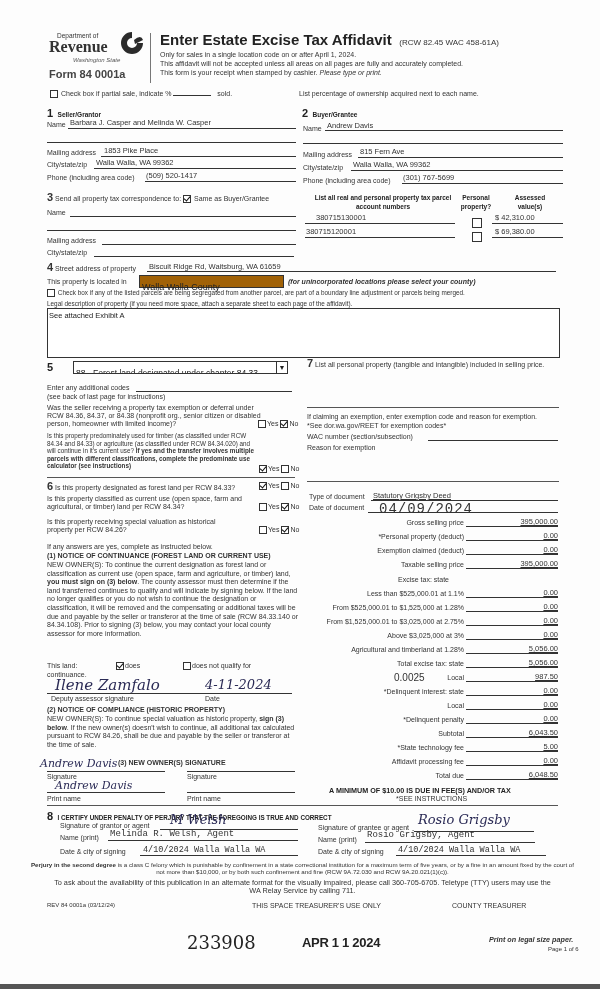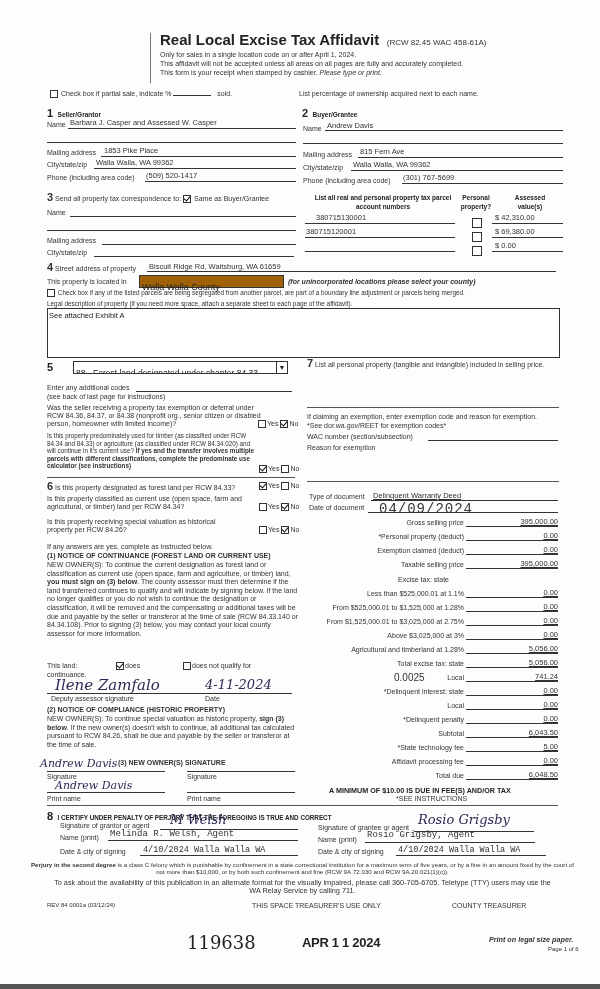--- a/index.html
+++ b/index.html
@@ -17,23 +17,33 @@
   .rt{text-align:right;}
   .mono{font-family:"Liberation Mono",monospace;}
   .hand{font-family:"DejaVu Serif",serif;font-style:italic;color:#2a2a55;}
   .hr{position:absolute;height:0;border-top:1px solid #555;}
 </style>
 </head>
 <body>
 
 <div class="page">
 
+  <div class="abs" style="left:49px;top:30px;width:96px;height:58px;">
+    <div class="abs" style="left:8px;top:2px;font-size:6.5px;color:#333;">Department of</div>
+    <div class="abs" style="left:0;top:8px;font-family:'Liberation Serif',serif;font-weight:bold;font-size:16px;color:#333;">Revenue</div>
+    <svg class="abs" style="left:70px;top:0;" width="26" height="26" viewBox="0 0 26 26">
+      <path d="M13 2 A11 11 0 1 0 24 13 L18 13 A5 5 0 1 1 13 8 Z" fill="#2b2b2b"></path>
+      <path d="M15 10 Q22 4 24 10 Q20 12 16 14 Z" fill="#2b2b2b"></path>
+    </svg>
+    <div class="abs" style="left:24px;top:27px;font-size:6px;font-style:italic;color:#555;">Washington State</div>
+    <div class="abs" style="left:0;top:38px;font-size:11px;font-weight:bold;color:#444;">Form 84 0001a</div>
+  </div>
   <div class="abs" style="left:150px;top:33px;width:1px;height:50px;background:#777;"></div>
   <div class="abs" style="left:160px;top:31px;white-space:nowrap;">
-    <span style="font-size:15px;font-weight:bold;color:#222;">Real Local Excise Tax Affidavit</span>
+    <span style="font-size:15px;font-weight:bold;color:#222;">Enter Estate Excise Tax Affidavit</span>
     <span style="font-size:8px;color:#333;margin-left:3px;">(RCW 82.45 WAC 458-61A)</span>
   </div>
   <div class="abs sm" style="left:160px;top:51px;">Only for sales in a single location code on or after April 1, 2024.</div>
   <div class="abs sm" style="left:160px;top:60px;">This affidavit will not be accepted unless all areas on all pages are fully and accurately completed.</div>
   <div class="abs sm" style="left:160px;top:69px;">
     <span>This form is your receipt when stamped by cashier.</span>
     <i>Please type or print.</i>
   </div>
 
   <div class="abs sm" style="left:50px;top:90px;white-space:nowrap;">
@@ -43,21 +53,21 @@
     <span style="margin-left:4px;">sold.</span>
   </div>
   <div class="abs sm" style="left:299px;top:90px;">List percentage of ownership acquired next to each name.</div>
 
   <div class="abs" style="left:47px;top:103px;">
     <span class="secnum">1</span>
     <span style="font-size:6.5px;font-weight:bold;">Seller/Grantor</span>
   </div>
   <div class="abs sm" style="left:47px;top:121px;">Name</div>
   <div class="line" style="left:68px;top:128px;width:228px;"></div>
-  <div class="abs fill" style="left:70px;top:118px;">Barbara J. Casper and Assessed W. Casper</div>
+  <div class="abs fill" style="left:70px;top:118px;">Barbara J. Casper and Melinda W. Casper</div>
   <div class="line" style="left:47px;top:142px;width:249px;"></div>
   <div class="abs sm" style="left:47px;top:149px;">Mailing address</div>
   <div class="line" style="left:101px;top:156px;width:195px;"></div>
   <div class="abs fill" style="left:104px;top:146px;">1853 Pike Place</div>
   <div class="abs sm" style="left:47px;top:161px;">City/state/zip</div>
   <div class="line" style="left:94px;top:168px;width:202px;"></div>
   <div class="abs fill" style="left:96px;top:158px;">Walla Walla, WA 99362</div>
   <div class="abs sm" style="left:47px;top:174px;">Phone (including area code)</div>
   <div class="line" style="left:145px;top:181px;width:151px;"></div>
   <div class="abs fill" style="left:146px;top:171px;">(509) 520-1417</div>
@@ -105,27 +115,20 @@
     <div class="abs fill" style="left:190px;top:0;">$ 42,310.00</div>
     <div class="line" style="left:187px;top:10px;width:71px;"></div>
   </div>
   <div class="abs" style="left:305px;top:227px;width:260px;height:12px;">
     <div class="abs fill" style="left:1px;top:0;">380715120001</div>
     <div class="line" style="left:0;top:10px;width:150px;"></div>
     <span class="cb abs" style="left:167px;top:0;width:8px;height:8px;"></span>
     <div class="abs fill" style="left:190px;top:0;">$ 69,380.00</div>
     <div class="line" style="left:187px;top:10px;width:71px;"></div>
   </div>
-  <div class="abs" style="left:305px;top:241px;width:260px;height:12px;">
-    <div class="abs fill" style="left:1px;top:0;"></div>
-    <div class="line" style="left:0;top:10px;width:150px;"></div>
-    <span class="cb abs" style="left:167px;top:0;width:8px;height:8px;"></span>
-    <div class="abs fill" style="left:190px;top:0;">$ 0.00</div>
-    <div class="line" style="left:187px;top:10px;width:71px;"></div>
-  </div>
 
   <div class="abs sm" style="left:47px;top:263px;white-space:nowrap;">
     <span class="secnum">4</span>
     <span>Street address of property</span>
   </div>
   <div class="abs fill" style="left:149px;top:262px;">Biscuit Ridge Rd, Waitsburg, WA 61659</div>
   <div class="line" style="left:147px;top:271px;width:409px;"></div>
   <div class="abs sm" style="left:47px;top:278px;">This property is located in</div>
   <div class="abs" style="left:139px;top:275px;width:143px;height:11px;border:1px solid #333;background:#a16207;">
     <span style="font-size:9px;margin-left:2px;line-height:11px;">Walla Walla County</span>
@@ -226,21 +229,21 @@
     <span class="secnum">7</span>
     <span>List all personal property (tangible and intangible) included in selling price.</span>
   </div>
   <div class="hr" style="left:307px;top:407px;width:252px;"></div>
   <div class="abs sm" style="left:307px;top:412px;width:240px;line-height:9px;">If claiming an exemption, enter exemption code and reason for exemption. *See dor.wa.gov/REET for exemption codes*</div>
   <div class="abs sm" style="left:307px;top:433px;">WAC number (section/subsection)</div>
   <div class="line" style="left:428px;top:440px;width:130px;"></div>
   <div class="abs sm" style="left:307px;top:444px;">Reason for exemption</div>
   <div class="hr" style="left:307px;top:481px;width:252px;"></div>
   <div class="abs sm" style="left:309px;top:493px;">Type of document</div>
-  <div class="abs fill" style="left:373px;top:491px;text-decoration:underline;">Delinquent Warranty Deed</div>
+  <div class="abs fill" style="left:373px;top:491px;text-decoration:underline;">Statutory Grigsby Deed</div>
   <div class="line" style="left:371px;top:500px;width:187px;"></div>
   <div class="abs sm" style="left:309px;top:504px;">Date of document</div>
   <div class="abs mono" style="left:379px;top:501px;font-size:14px;color:#333;letter-spacing:1px;">04/09/2024</div>
   <div class="line" style="left:368px;top:512px;width:190px;"></div>
 
   <div class="abs" style="left:300px;top:517px;width:258px;">
     <div class="abs" style="left:0;top:0;width:258px;height:14px;">
       <span class="abs sm rt" style="right:94px;top:2px;">Gross selling price</span>
       <span class="abs fill rt" style="right:0;top:0;text-decoration:underline;">395,000.00</span>
       <div class="line" style="left:166px;top:9px;width:92px;"></div>
@@ -289,21 +292,21 @@
     </div>
     <div class="abs" style="left:0;top:141px;width:258px;height:14px;">
       <span class="abs sm rt" style="right:94px;top:2px;white-space:nowrap;">Total excise tax: state</span>
       <span class="abs fill rt" style="right:0;top:0;text-decoration:underline;">5,056.00</span>
       <div class="line" style="left:166px;top:9px;width:92px;"></div>
     </div>
 
     <div class="abs" style="left:0;top:155px;width:258px;height:14px;">
       <span class="abs" style="left:94px;top:0;font-size:10px;color:#333;">0.0025</span>
       <span class="abs sm rt" style="right:94px;top:2px;">Local</span>
-      <span class="abs fill rt" style="right:0;top:0;text-decoration:underline;">741.24</span>
+      <span class="abs fill rt" style="right:0;top:0;text-decoration:underline;">987.50</span>
       <div class="line" style="left:166px;top:9px;width:92px;"></div>
     </div>
 
     <div class="abs" style="left:0;top:169px;width:258px;height:14px;">
       <span class="abs sm rt" style="right:94px;top:2px;white-space:nowrap;">*Delinquent interest: state</span>
       <span class="abs fill rt" style="right:0;top:0;text-decoration:underline;">0.00</span>
       <div class="line" style="left:166px;top:9px;width:92px;"></div>
     </div>
     <div class="abs" style="left:0;top:183px;width:258px;height:14px;">
       <span class="abs sm rt" style="right:94px;top:2px;white-space:nowrap;">Local</span>
@@ -364,18 +367,18 @@
   <div class="abs mono" style="left:398px;top:845px;font-size:8.5px;color:#333;">4/10/2024 Walla Walla WA</div>
   <div class="line" style="left:396px;top:855px;width:150px;"></div>
 
   <div class="abs xs" style="left:30px;top:861px;width:545px;text-align:center;font-size:6.2px;line-height:7.4px;">
     <b>Perjury in the second degree</b><span> is a class C felony which is punishable by confinement in a state correctional institution for a maximum term of five years, or by a fine in an amount fixed by the court of not more than $10,000, or by both such confinement and fine (RCW 9A.72.030 and RCW 9A.20.021(1)(c)).</span>
   </div>
   <div class="abs" style="left:50px;top:879px;width:505px;text-align:center;font-size:7.3px;line-height:8.3px;color:#333;">To ask about the availability of this publication in an alternate format for the visually impaired, please call 360-705-6705. Teletype (TTY) users may use the WA Relay Service by calling 711.</div>
   <div class="abs xs" style="left:47px;top:902px;">REV 84 0001a (03/12/24)</div>
   <div class="abs sm" style="left:252px;top:902px;">THIS SPACE TREASURER'S USE ONLY</div>
   <div class="abs sm" style="left:452px;top:902px;">COUNTY TREASURER</div>
-  <div class="abs hand" style="left:187px;top:932px;font-size:18px;font-style:normal;color:#222;">119638</div>
+  <div class="abs hand" style="left:187px;top:932px;font-size:18px;font-style:normal;color:#222;">233908</div>
   <div class="abs" style="left:302px;top:935px;font-size:13px;font-weight:bold;color:#222;letter-spacing:-0.3px;">APR 1 1 2024</div>
   <div class="abs" style="left:489px;top:935px;font-size:7.2px;font-weight:bold;font-style:italic;color:#333;">Print on legal size paper.</div>
   <div class="abs xs" style="left:548px;top:946px;">Page 1 of 6</div>
   <div class="abs" style="left:0;top:984px;width:600px;height:5px;background:#555;"></div>
 </div>
 
 </body></html>

